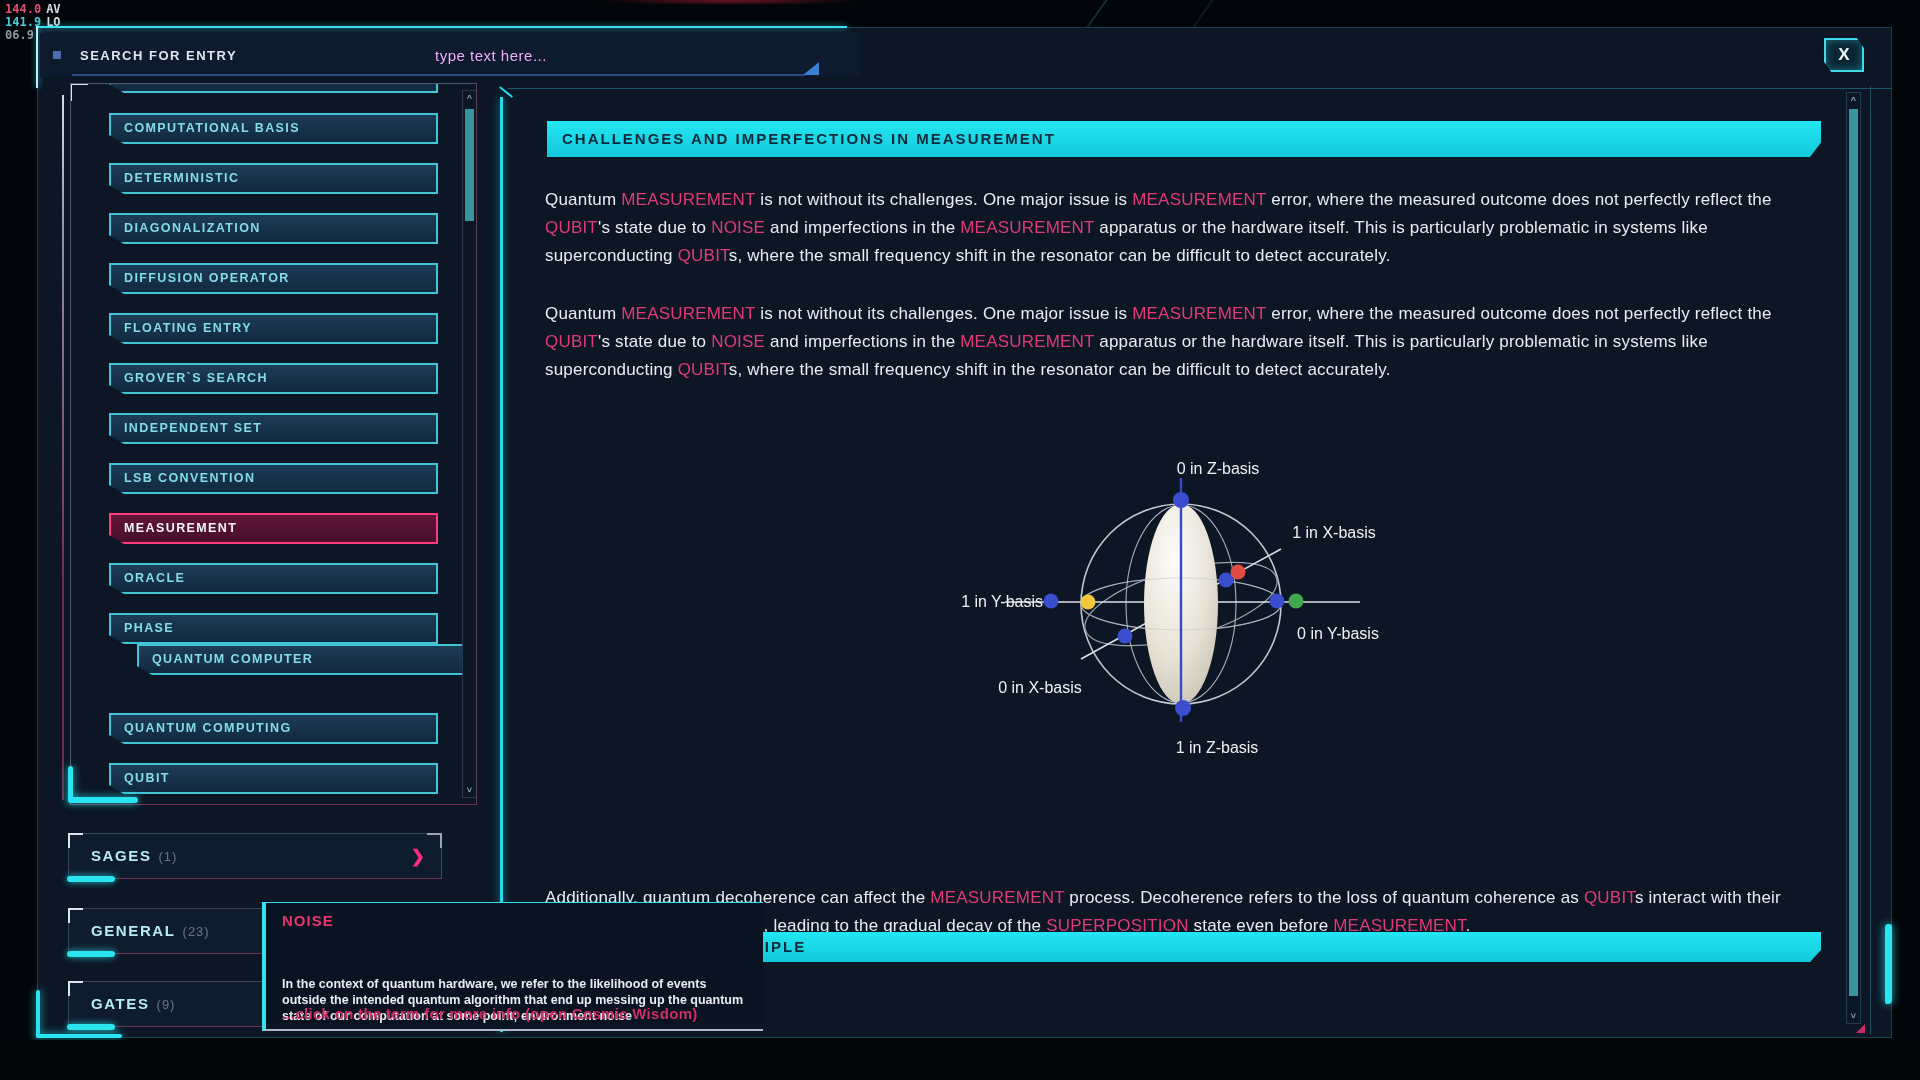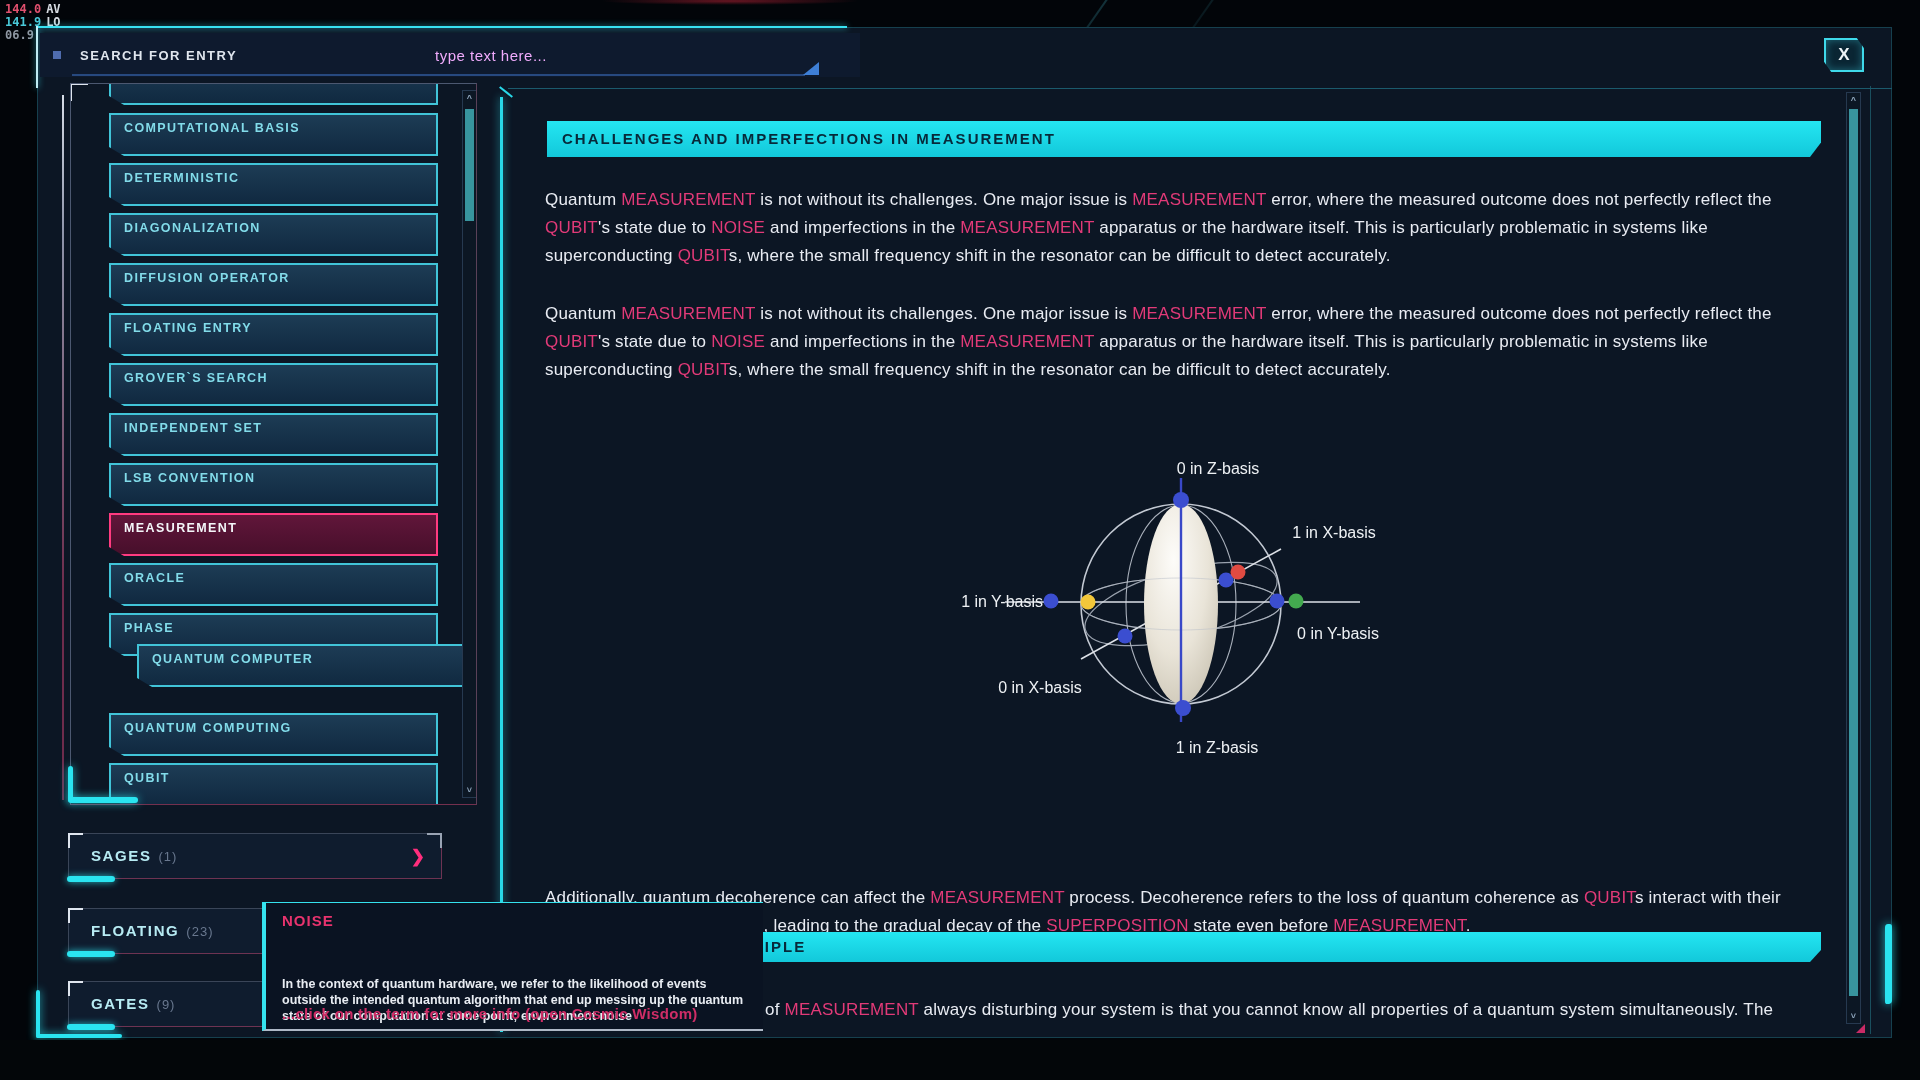--- a/index.html
+++ b/index.html
@@ -40,21 +40,21 @@
     clip-path:polygon(0 0, 82% 0, 100% 30%, 100% 100%, 18% 100%, 0 70%);
     box-shadow:0 0 8px rgba(63,217,234,.4) inset; }
   
   #side-deco { position:absolute; left:62px; top:95px; width:2px; height:705px; background:linear-gradient(#d6dce6 0%, #8d93a8 20%, #6e2c4c 70%, #6e2c4c 100%); }
   #sidepanel { position:absolute; left:70px; top:83px; width:407px; height:722px;
     border:1px solid #4c5870; border-bottom-color:#74304e; border-right-color:#5a4158; overflow:hidden; }
   #sidepanel::before { content:''; position:absolute; left:-1px; top:-1px; width:16px; height:16px; border-left:2px solid #dfe5ee; border-top:2px solid #dfe5ee; }
   .panel-cyan-corner { position:absolute; left:68px; top:797px; width:70px; height:6px; background:#2ae4f0; border-radius:3px; box-shadow:0 0 8px rgba(42,228,240,.8); z-index:5; }
   .panel-cyan-corner-v { position:absolute; left:68px; top:766px; width:5px; height:36px; background:#2ae4f0; border-radius:3px; box-shadow:0 0 8px rgba(42,228,240,.8); z-index:5; }
   
-  .entry { position:absolute; left:38px; width:329px; height:43px;
+  .entry { position:absolute; left:38px; width:329px; height:31px;
     border:2px solid #41c4d8; background:linear-gradient(#1d3c55, #102940);
     color:#82dcea; font-size:12.5px; font-weight:bold; letter-spacing:1.4px;
     line-height:27px; padding-left:13px; cursor:pointer;
     clip-path:polygon(0 0, 100% 0, 100% 100%, 15px 100%, 0 calc(100% - 9px)); }
   .entry.selected { border-color:#ff3b80; background:linear-gradient(#61163a, #470f2b); color:#f4f6f9;
     box-shadow:0 0 10px rgba(255,59,128,.35); }
   
   .sb-track { position:absolute; background:#0c1724; border:1px solid #263950; }
   #side-scroll { left:391px; top:6px; width:15px; height:708px; }
   .sb-arrow { position:absolute; left:0; width:100%; text-align:center; color:#8fa6bd; font-size:9px; line-height:12px; font-weight:bold; cursor:pointer; }
@@ -192,21 +192,21 @@
   <div class="panel-cyan-corner-v"></div>
 
   <div>
       <div class="cat" style="top: 833px;">
     <div class="swoosh"></div>
     <div class="cat-label"><span>SAGES</span><span class="cat-count">(1)</span></div>
     <div class="chev">❯</div>
   </div>
       <div class="cat" style="top: 908px;">
     <div class="swoosh"></div>
-    <div class="cat-label"><span>FLOATING</span><span class="cat-count">(23)</span></div>
+    <div class="cat-label"><span>GENERAL</span><span class="cat-count">(23)</span></div>
     <div class="chev"></div>
   </div>
       <div class="cat" style="top: 981px;">
     <div class="swoosh"></div>
     <div class="cat-label"><span>GATES</span><span class="cat-count">(9)</span></div>
     <div class="chev"></div>
   </div>
     </div>
 
   <div id="content-vline"></div>
@@ -255,21 +255,20 @@
     <text x="83" y="157" text-anchor="end">1 in Y-basis</text>
     <text x="378" y="189" text-anchor="middle">0 in Y-basis</text>
     <text x="80" y="243" text-anchor="middle">0 in X-basis</text>
     <text x="257" y="303" text-anchor="middle">1 in Z-basis</text>
   </svg>
 
   <div class="banner" id="banner2">
     <span>CIPLE</span>
   </div>
 
-  <div id="bottomline" class="rich"><span>of </span><span class="hl">MEASUREMENT</span><span> always disturbing your system is that you cannot know all properties of a quantum system simultaneously. The</span></div>
 
   <div id="tooltip">
     <div class="tt-title">NOISE</div>
     <div class="tt-body">In the context of quantum hardware, we refer to the likelihood of events outside the intended quantum algorithm that end up messing up the quantum state of our computation at some point; environment noise</div>
     <div class="tt-footer">...click on the term for more info (open Cosmic Wisdom)</div>
   </div>
 
   <div class="sb-track" id="main-scroll">
     <div class="sb-arrow" style="top:1px;">^</div>
     <div class="sb-thumb" id="main-thumb"></div>

